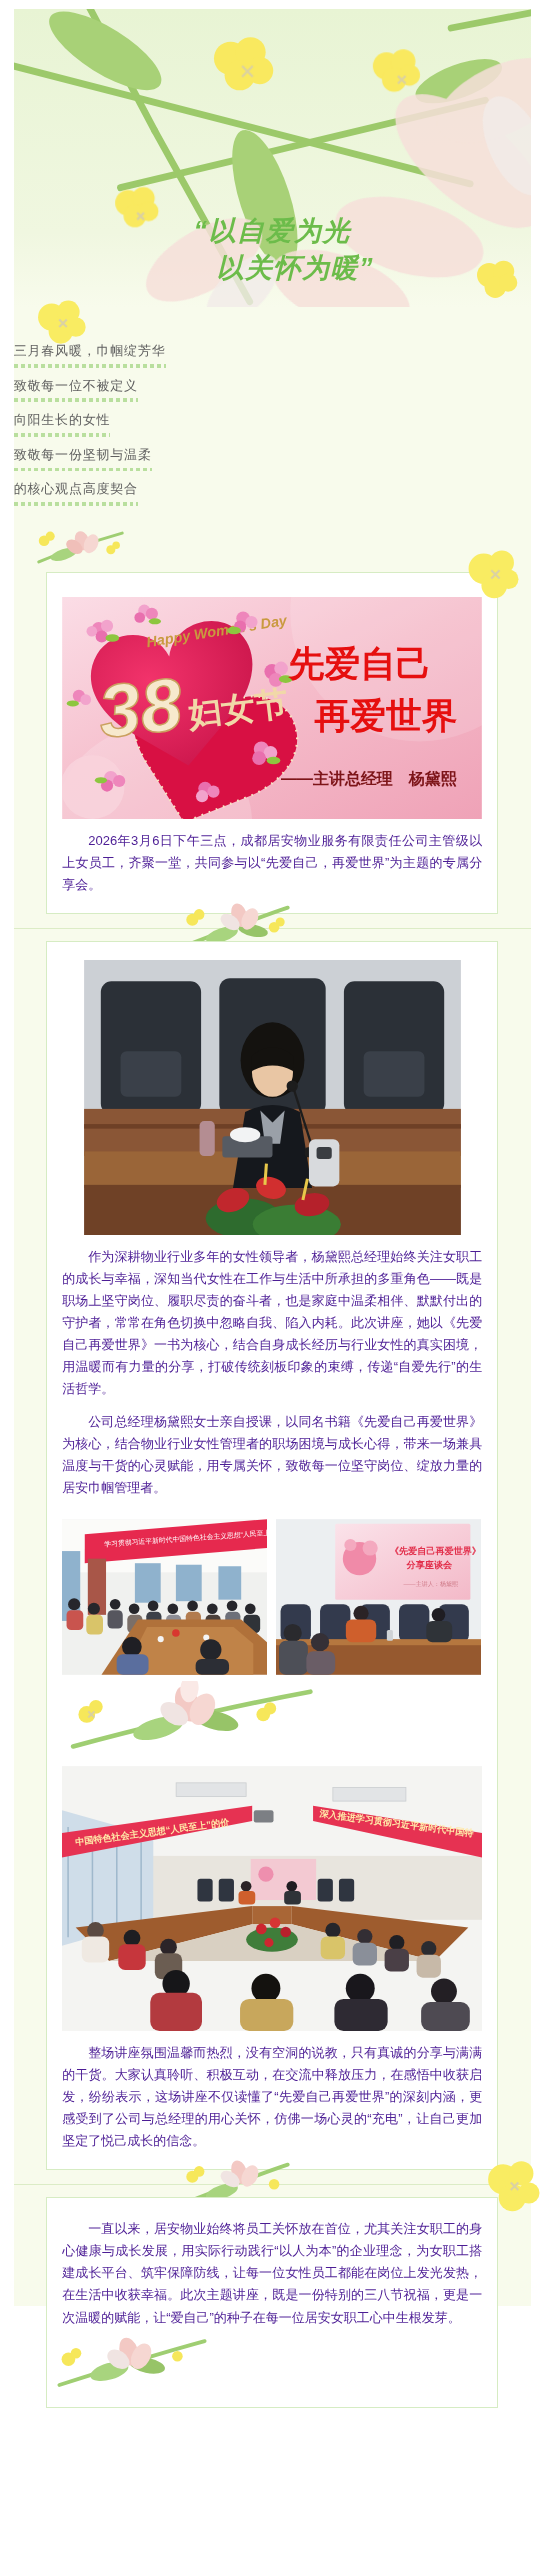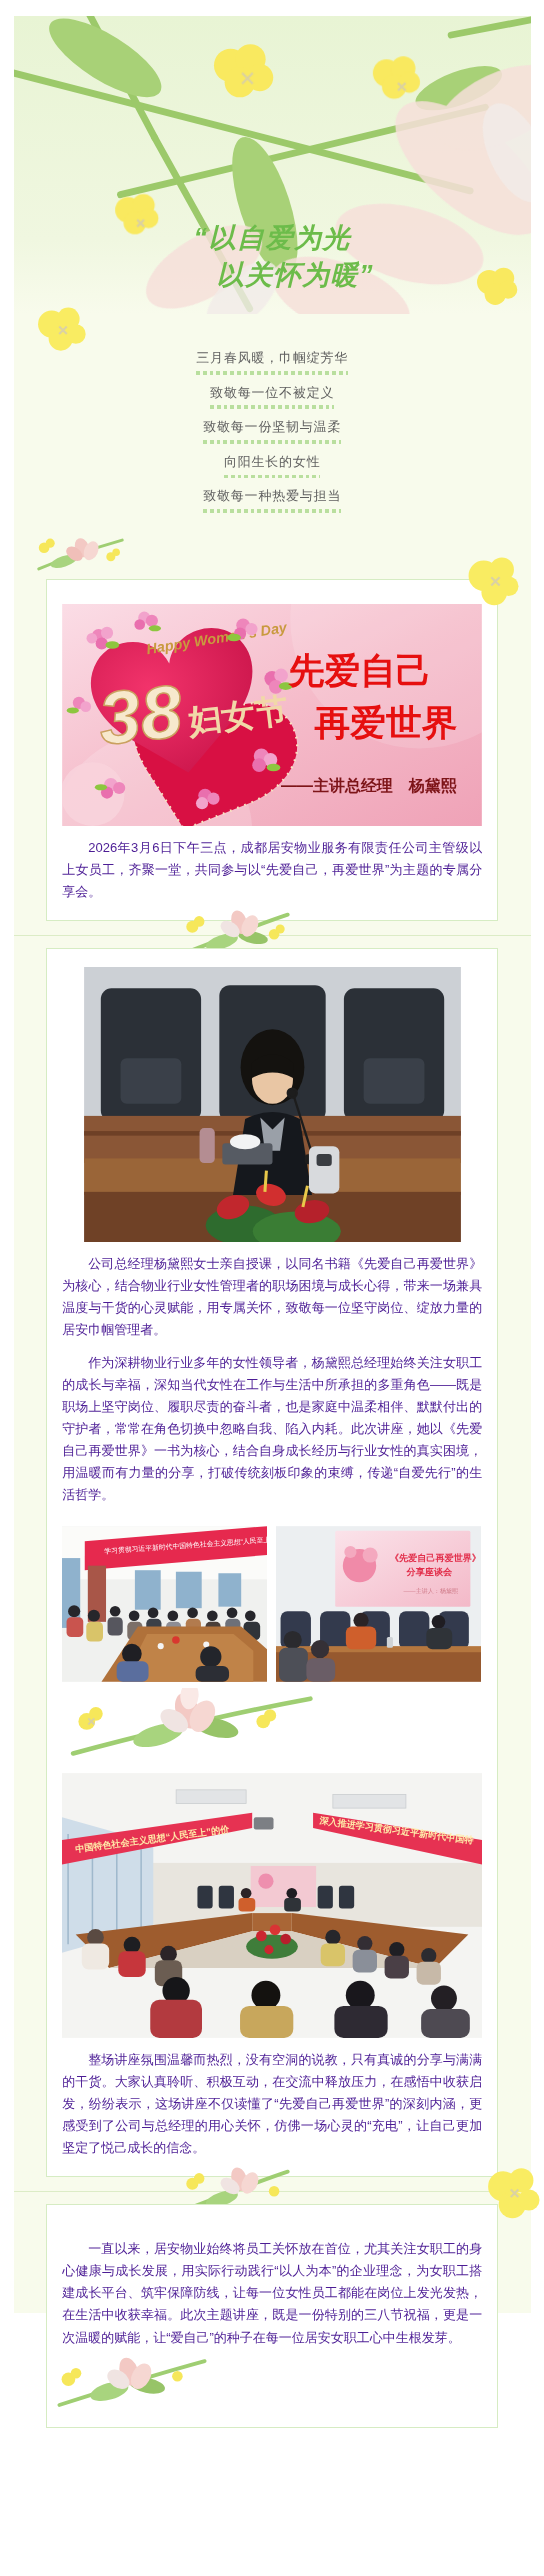--- a/index.html
+++ b/index.html
@@ -1,28 +1,28 @@
 <!DOCTYPE html>
 <html style="font-size:12px"><head>
 <meta charset="utf-8">
 <style>
   html,body{margin:0;padding:0}
   body{font-family:"Liberation Sans","DejaVu Sans",sans-serif;background:#ffffff}
   .page{position:relative;width:544px;height:2576px;background:#fff;overflow:hidden}
-  .col{position:absolute;left:13.7px;top:16px;width:517px;height:2297px;background:#f8fbec}
+  .col{position:absolute;left:13.7px;top:9px;width:517px;height:2297px;background:#f8fbec}
 
   
   .hero{position:relative;height:298px;overflow:hidden}
   .hero svg{display:block}
   .hero-title{position:absolute;left:0;right:0;top:204px;text-align:center;
     font-size:27px;font-weight:bold;font-style:italic;color:#6cbc4a;line-height:1.38;letter-spacing:1.5px}
   .hero-title .t2{display:block;transform:translateX(23px)}
 
   
-  .intro{padding-top:35px;text-align:center}
+  .intro{padding-top:35px;text-align:left}
   .intro-line{margin-bottom:9px}
   .intro-inner{display:inline-block}
   .intro-text{font-size:13px;color:#5f5f5f;letter-spacing:0.8px}
   .dots{height:3.8px;margin-top:3.8px;background:repeating-linear-gradient(90deg,#b9df9e 0 3.8px,transparent 3.8px 6.8px)}
 
   
   .card{position:relative;width:420px;margin:0 auto;background:#fff;border:1.5px solid #d6ecc3;padding:16.7px 15px}
   .card-1{margin-top:3px;padding-top:24px;padding-bottom:16.7px}
   .card p{font-size:13px;color:#4c1d95;line-height:1.7;text-align:justify;text-indent:2em;margin:10.6px 0 0}
 
@@ -128,23 +128,23 @@
           <circle cx="42" cy="44" r="16"></circle>
           <circle cx="62" cy="38" r="13"></circle>
         </g>
     <path d="M40 28 l10 10 m0 -10 l-10 10" stroke="#cfc8bd" stroke-width="3" fill="none" opacity="0.7"></path>
   </svg>
 
   
   <div class="intro">
     <div class="intro-line"><div class="intro-inner"><span class="intro-text">三月春风暖，巾帼绽芳华</span><div class="dots"></div></div></div>
     <div class="intro-line"><div class="intro-inner"><span class="intro-text">致敬每一位不被定义</span><div class="dots"></div></div></div>
+    <div class="intro-line"><div class="intro-inner"><span class="intro-text">向阳生长的女性</span><div class="dots"></div></div></div>
     <div class="intro-line"><div class="intro-inner"><span class="intro-text">致敬每一份坚韧与温柔</span><div class="dots"></div></div></div>
-    <div class="intro-line"><div class="intro-inner"><span class="intro-text">向阳生长的女性</span><div class="dots"></div></div></div>
-    <div class="intro-line"><div class="intro-inner"><span class="intro-text">致敬每一种热爱与担当</span><div class="dots"></div></div></div>
+    <div class="intro-line"><div class="intro-inner"><span class="intro-text">的核心观点高度契合</span><div class="dots"></div></div></div>
   </div>
 
   
   <svg class="sprig-row" width="91" height="41" viewBox="0 0 120 54">
     <path d="M5 50 C40 35 80 22 115 12" stroke="#9fce72" stroke-width="4" fill="none" stroke-linecap="round"></path>
     <ellipse cx="38" cy="40" rx="18" ry="7" fill="#a8d47e" transform="rotate(-18 38 40)"></ellipse>
     <g transform="translate(62,22)">
           <ellipse rx="9" ry="13" fill="#f3c9c4" transform="rotate(-20)"></ellipse>
           <ellipse cx="12" cy="4" rx="9" ry="13" fill="#f6d7d2" transform="rotate(25 12 4)"></ellipse>
           <ellipse cx="-10" cy="8" rx="8" ry="12" fill="#f0bfb9" transform="rotate(-55 -10 8)"></ellipse>
@@ -322,22 +322,22 @@
         <ellipse cx="210" cy="340" rx="50" ry="26" fill="#2e6b2e"></ellipse>
         <ellipse cx="280" cy="348" rx="58" ry="26" fill="#3a7d34"></ellipse>
         <ellipse cx="196" cy="316" rx="22" ry="15" fill="#c1272d" transform="rotate(-20 196 316)"></ellipse>
         <ellipse cx="246" cy="300" rx="20" ry="14" fill="#d12f2f" transform="rotate(15 246 300)"></ellipse>
         <ellipse cx="300" cy="322" rx="23" ry="15" fill="#b5212b" transform="rotate(-10 300 322)"></ellipse>
         <line x1="238" y1="296" x2="240" y2="268" stroke="#e8c84a" stroke-width="4"></line>
         <line x1="288" y1="316" x2="294" y2="288" stroke="#e8c84a" stroke-width="4"></line>
       </g>
     </svg>
 
+    <p>作为深耕物业行业多年的女性领导者，杨黛熙总经理始终关注女职工的成长与幸福，深知当代女性在工作与生活中所承担的多重角色——既是职场上坚守岗位、履职尽责的奋斗者，也是家庭中温柔相伴、默默付出的守护者，常常在角色切换中忽略自我、陷入内耗。此次讲座，她以《先爱自己再爱世界》一书为核心，结合自身成长经历与行业女性的真实困境，用温暖而有力量的分享，打破传统刻板印象的束缚，传递“自爱先行”的生活哲学。</p>
     <p>公司总经理杨黛熙女士亲自授课，以同名书籍《先爱自己再爱世界》为核心，结合物业行业女性管理者的职场困境与成长心得，带来一场兼具温度与干货的心灵赋能，用专属关怀，致敬每一位坚守岗位、绽放力量的居安巾帼管理者。</p>
-    <p>作为深耕物业行业多年的女性领导者，杨黛熙总经理始终关注女职工的成长与幸福，深知当代女性在工作与生活中所承担的多重角色——既是职场上坚守岗位、履职尽责的奋斗者，也是家庭中温柔相伴、默默付出的守护者，常常在角色切换中忽略自我、陷入内耗。此次讲座，她以《先爱自己再爱世界》一书为核心，结合自身成长经历与行业女性的真实困境，用温暖而有力量的分享，打破传统刻板印象的束缚，传递“自爱先行”的生活哲学。</p>
 
     
     <div class="photo-row">
       <svg class="photo-sm" viewBox="0 0 270 205">
         <rect width="270" height="205" fill="#f0f1ef"></rect>
         <rect x="0" y="0" width="270" height="70" fill="#fbfbf9"></rect>
         <polygon points="30,20 270,0 270,38 30,58" fill="#e6294e"></polygon>
         <text x="56" y="36" font-size="9" fill="#fff" transform="rotate(-4 56 36)">学习贯彻习近平新时代中国特色社会主义思想“人民至上”的价值</text>
         <g fill="#8fb2cd">
               <rect x="0" y="42" width="24" height="92"></rect>
@@ -547,21 +547,21 @@
             <circle cx="64" cy="20" r="16"></circle>
             <circle cx="52" cy="52" r="18"></circle>
             <circle cx="74" cy="46" r="14"></circle>
           </g>
       <path d="M50 32 l10 10 m0 -10 l-10 10" stroke="#cfc8bd" stroke-width="3" fill="none" opacity="0.7"></path>
     </svg>
   </div>
 
   
   <div class="card" style="padding-top:20px">
-    <p style="margin-top:13px">一直以来，居安物业始终将员工关怀放在首位，尤其关注女职工的身心健康与成长发展，用实际行动践行“以人为本”的企业理念，为女职工搭建成长平台、筑牢保障防线，让每一位女性员工都能在岗位上发光发热，在生活中收获幸福。此次主题讲座，既是一份特别的三八节祝福，更是一次温暖的赋能，让“爱自己”的种子在每一位居安女职工心中生根发芽。</p>
+    <p style="margin-top:0">一直以来，居安物业始终将员工关怀放在首位，尤其关注女职工的身心健康与成长发展，用实际行动践行“以人为本”的企业理念，为女职工搭建成长平台、筑牢保障防线，让每一位女性员工都能在岗位上发光发热，在生活中收获幸福。此次主题讲座，既是一份特别的三八节祝福，更是一次温暖的赋能，让“爱自己”的种子在每一位居安女职工心中生根发芽。</p>
 
     <svg width="152" height="56" viewBox="0 0 200 74" style="margin:3px 0 0 -6px">
       <path d="M4 70 C60 52 130 30 196 12" stroke="#9fce72" stroke-width="5" fill="none" stroke-linecap="round"></path>
       <ellipse cx="70" cy="52" rx="26" ry="11" fill="#a8d47e" transform="rotate(-16 70 52)"></ellipse>
       <ellipse cx="120" cy="44" rx="24" ry="10" fill="#97c468" transform="rotate(12 120 44)"></ellipse>
       <g transform="translate(96,26)">
             <ellipse rx="12" ry="19" fill="#f3c9c4" transform="rotate(-18)"></ellipse>
             <ellipse cx="16" cy="6" rx="12" ry="18" fill="#f6d7d2" transform="rotate(28 16 6)"></ellipse>
             <ellipse cx="-14" cy="10" rx="11" ry="16" fill="#f0e4e2" transform="rotate(-56 -14 10)"></ellipse>
           </g>

